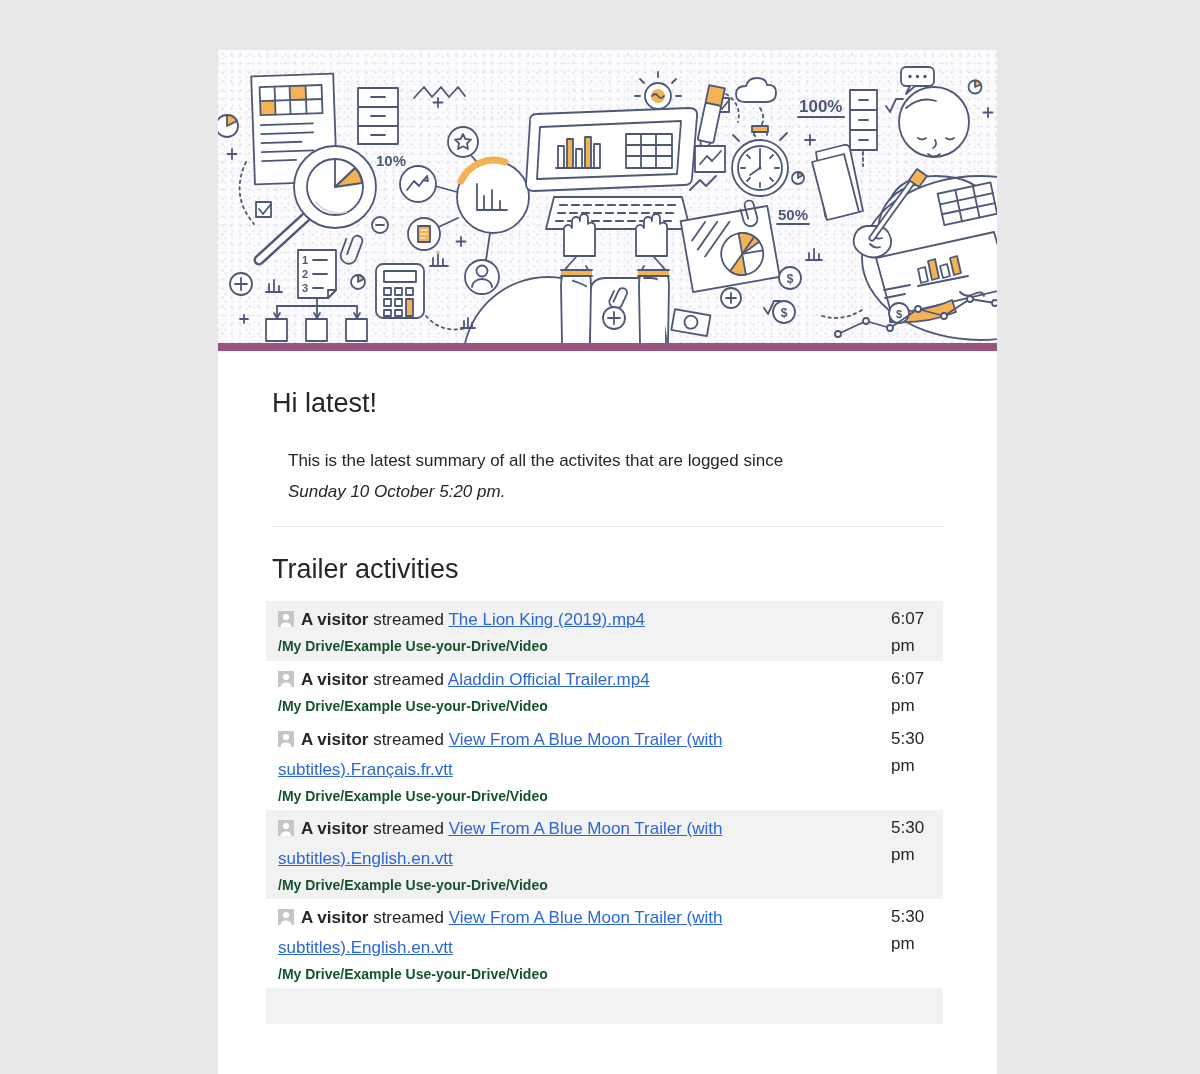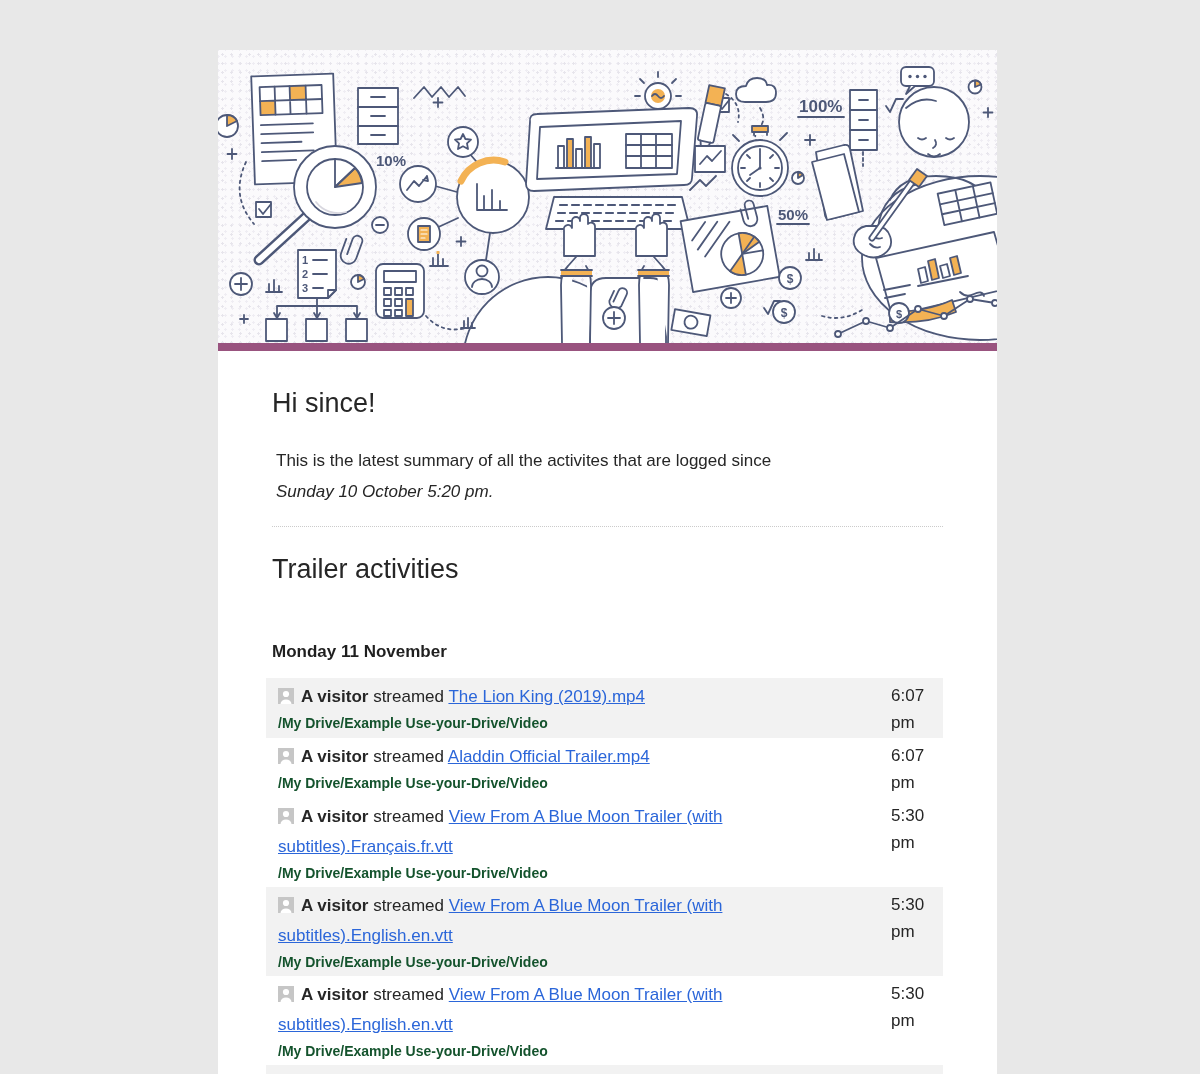--- a/index.html
+++ b/index.html
@@ -23,21 +23,21 @@
       radial-gradient(#efedf3 1px, transparent 1.4px);
     background-size:9px 9px, 7px 7px;
     background-position:0 0, 4px 3px;
   }
   .hero svg { display:block; width:779px; height:293px; }
   .hero text { font-family:"Liberation Sans", sans-serif; font-weight:700; fill:#4d5878; }
   .purple-bar { height:8px; background:#99537f; }
   
   .content { padding:0 54px; }
   .greeting-title { margin:37px 0 0; font-size:27px; font-weight:400; color:#262626; }
-  .intro { margin:26px 4px 0; font-size:17px; line-height:31px; color:#262626; }
+  .intro { margin:26px 16px 0; font-size:17px; line-height:31px; color:#262626; }
   .intro em { font-style:italic; }
   .dotted-divider { margin-top:19px; border-top:1px dotted #cbcbcb; height:0; }
   .section-title { margin:27px 0 0; font-size:27px; font-weight:400; color:#262626; }
   .day-heading { margin:57px 0 0; font-size:17px; font-weight:700; color:#1f1f1f; }
   
   .rows { margin:16px 0 0 -6px; }
   .row { display:flex; padding:4px 0 2px 12px; }
   .row.highlight { background:#f2f2f2; }
   .row-main { flex:1; min-width:0; font-size:17px; line-height:30px; color:#262626; }
   .actor { font-weight:700; }
@@ -380,32 +380,31 @@
         </g>
         <path d="M26 265v8M22 269h8"></path>
         <path d="M243 187v9M238.5 191.5h9"></path>
       </g>
     </svg>
   </div>
   <div class="purple-bar"></div>
 
   <div class="content">
 
-    <h1 class="greeting-title">Hi since!</h1>
+    <h1 class="greeting-title">Hi latest!</h1>
 
     <p class="intro">
       <span>This is the latest summary of all the activites that are logged since</span><br>
       <em>Sunday 10 October 5:20 pm.</em>
     </p>
 
     <div class="dotted-divider"></div>
 
     <h2 class="section-title">Trailer activities</h2>
 
-    <h3 class="day-heading">Monday 11 November</h3>
 
     <div class="rows">
 
       <div class="row highlight">
         <div class="row-main">
           <span class="avatar"><svg viewBox="0 0 16 16" width="16" height="16">
                 <rect width="16" height="16" fill="#c6c6c6"></rect>
                 <circle cx="8" cy="6" r="3.1" fill="#fff"></circle>
                 <path d="M2.5 16a5.5 4.6 0 0 1 11 0z" fill="#fff"></path>
               </svg></span><span class="actor">A visitor</span> <span>streamed</span> <a class="file-link">The Lion King (2019).mp4</a>

